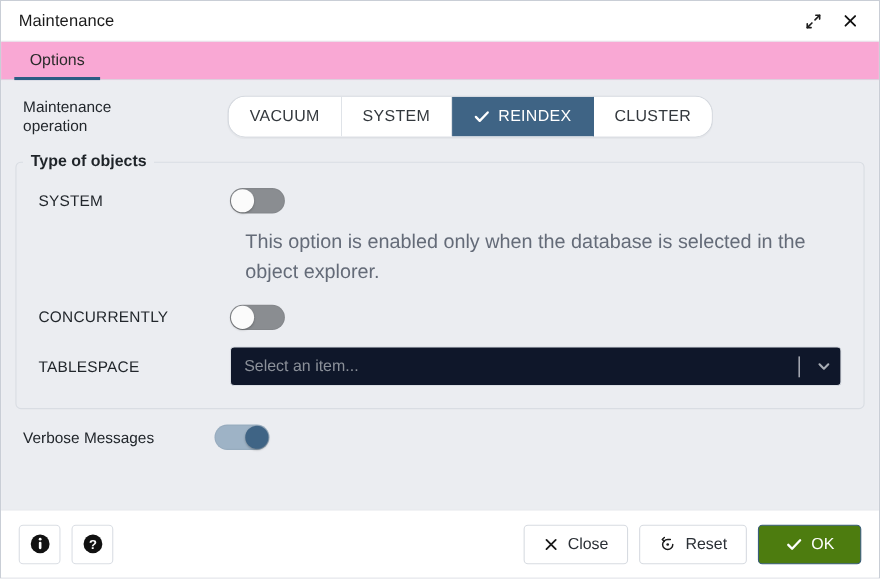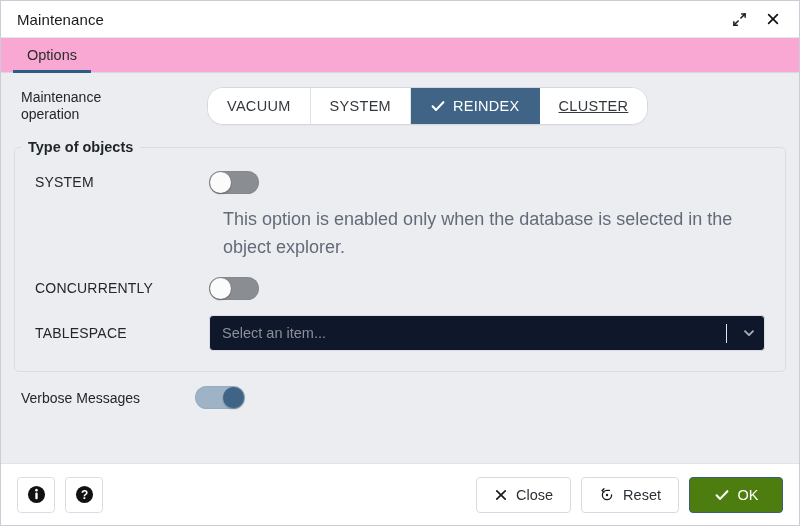--- a/index.html
+++ b/index.html
@@ -128,21 +128,21 @@
     gap: 7px;
     padding: 0 19px;
     font-size: 14.5px;
     letter-spacing: 0.3px;
     color: #33383d;
     background: #ffffff;
     border-right: 1px solid #dfe3e8;
     cursor: pointer;
     white-space: nowrap;
   }
-  .grp-btn:last-child { border-right: none; text-decoration: underline; }
+  .grp-btn:last-child { border-right: none; }
   .grp-btn.selected {
     background: #3f6485;
     color: #ffffff;
     border-right-color: #3f6485;
   }
   .grp-btn .chk { display: none; }
   .grp-btn.selected .chk { display: inline-flex; }
 
   
   fieldset.objects {

